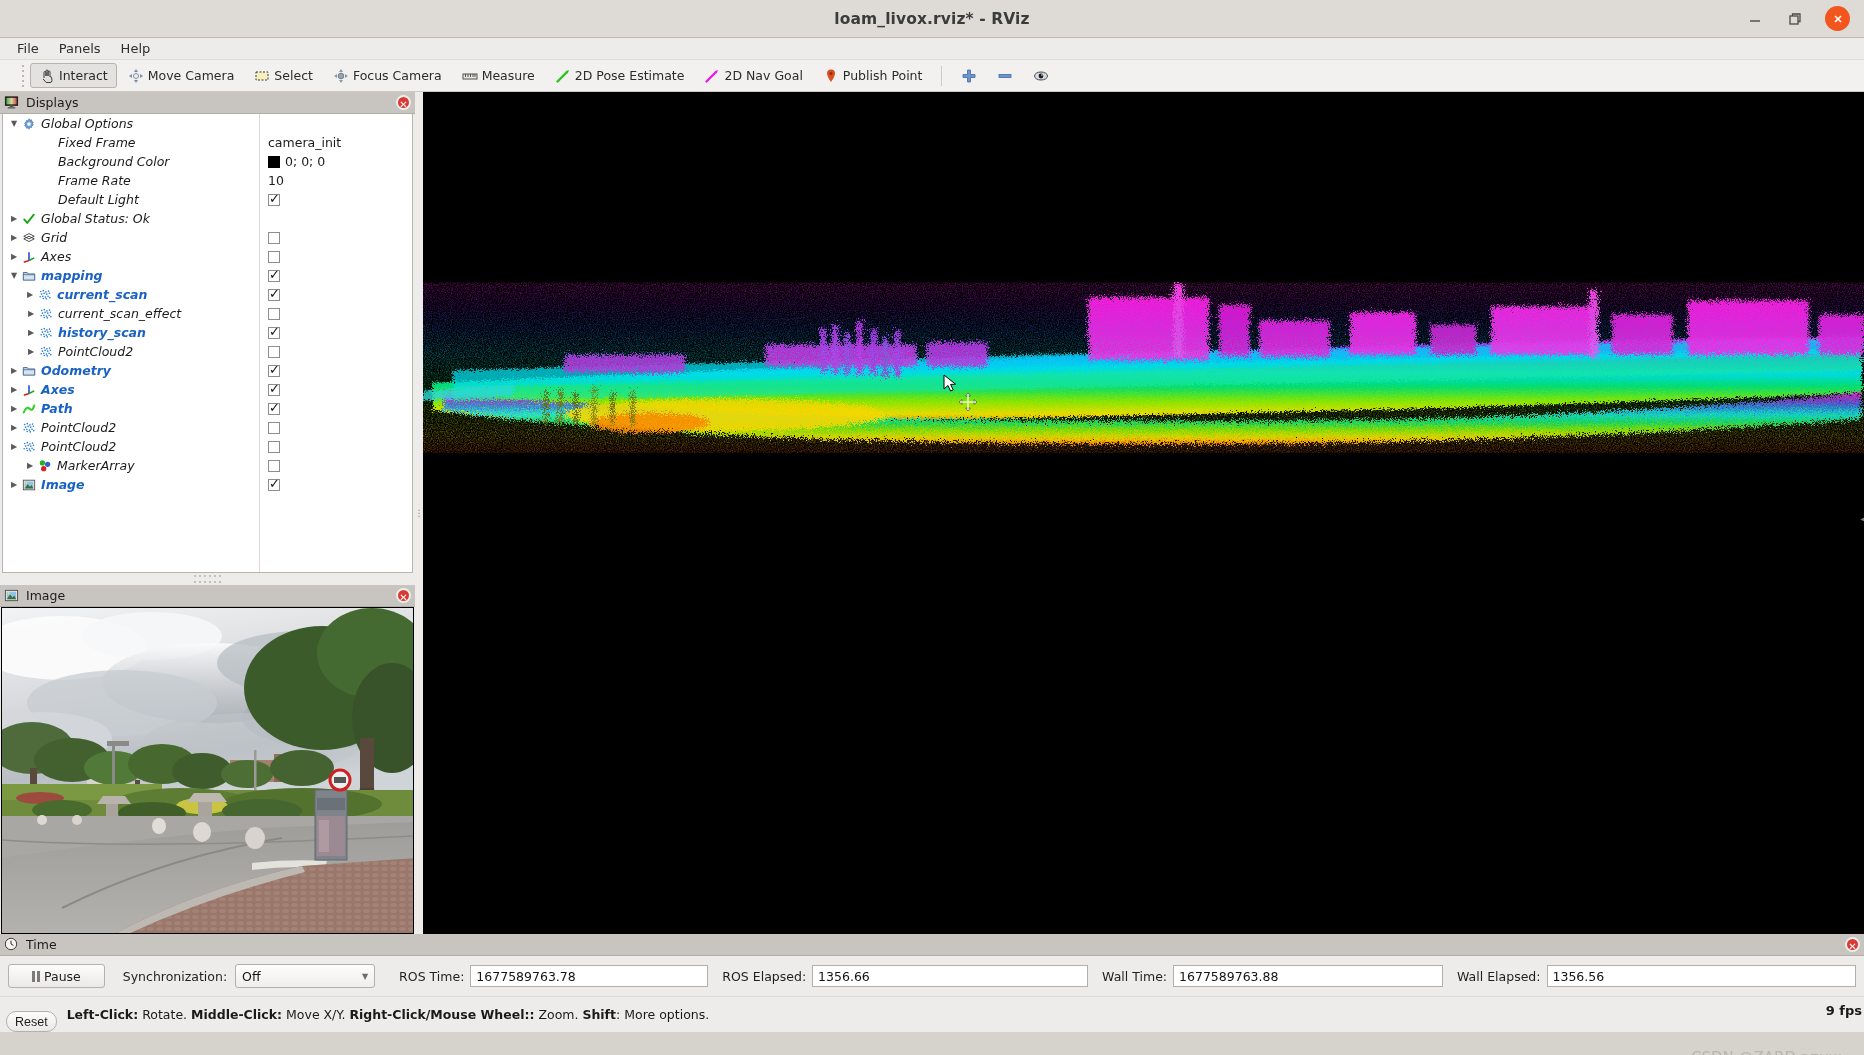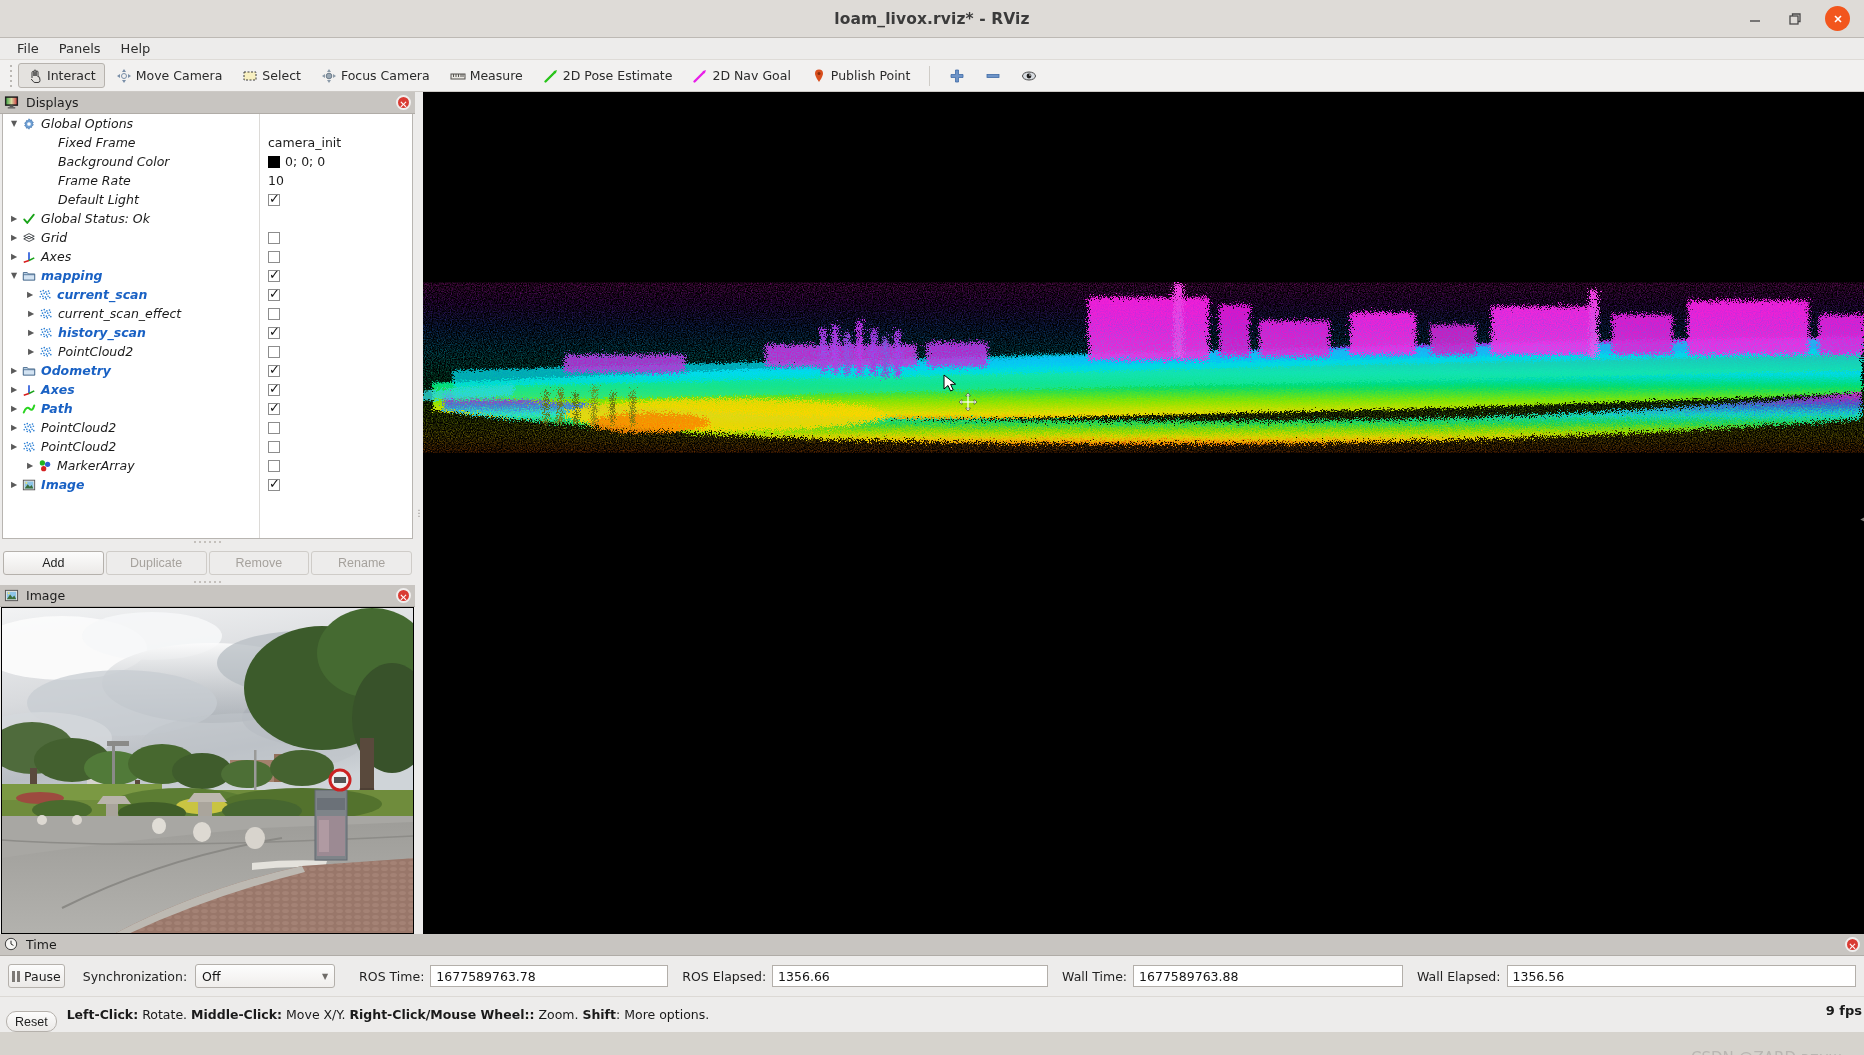--- a/index.html
+++ b/index.html
@@ -48,21 +48,21 @@
   .menuitem {
     padding: 2px 9px; font-size: 13px; color: #2e2e2e; cursor: pointer;
   }
 
   
   .toolbar {
     height: 32px; flex: 0 0 32px;
     background: #f2f1f0;
     border-bottom: 1px solid #cdcac6;
     display: flex; align-items: center;
-    padding-left: 8px; gap: 2px;
+    padding-left: 20px; gap: 2px;
   }
   .grip { width: 8px; height: 22px; display:flex; flex-direction:column; justify-content:center; gap:3px; }
   .grip i { display:block; width:2px; height:2px; background:#a9a5a0; border-radius:50%; margin-left:2px; }
   .tbtn {
     display: flex; align-items: center; gap: 4px;
     height: 25px; padding: 0 8px; font-size: 12.5px; color: #2b2b2b;
     border: 1px solid transparent; border-radius: 3px; cursor: pointer;
     white-space: nowrap;
   }
   .tbtn.active { background: #e4e2df; border-color: #b7b3ae; }
@@ -126,21 +126,21 @@
   .render3d { flex: 1 1 auto; background: #000; position: relative; overflow: hidden; }
   .cursor3d { position: absolute; width: 20px; height: 20px; pointer-events: none; }
 
   
   .timepanel { flex: 0 0 auto; }
   .timebody { height: 40px; display: flex; align-items: center; padding: 0 8px; gap: 0px;
               background: #edeceb; }
   .tflabel { font-size: 12.5px; color: #1f1f1f; white-space: nowrap; }
   .tinput { height: 22px; border: 1px solid #b3afaa; background: #fff; font-size: 12.5px;
             color: #141414; padding: 0 5px; display: flex; align-items: center; }
-  .pausebtn { display:flex; align-items:center; gap:4px; height: 24px; padding: 0 3px; font-size: 12.5px;
+  .pausebtn { display:flex; align-items:center; gap:4px; height: 24px; padding: 0 23px; font-size: 12.5px;
               border: 1px solid #b5b1ac; background: linear-gradient(#fcfcfc,#ebe9e7); border-radius: 3px;
               cursor: pointer; color:#1d1d1d; }
   .pauseglyph { display:flex; gap:2px; }
   .pauseglyph i { width:3px;height:11px;background:#7d7a76; display:block; }
   .sel { height: 24px; border: 1px solid #b3afaa; background: linear-gradient(#fdfdfd,#f0eeec);
          border-radius: 3px; display: flex; align-items: center; padding: 0 6px; font-size: 12.5px;
          color: #141414; cursor: pointer; min-width: 120px; }
   .sel .caret { margin-left: auto; font-size: 8px; color: #6f6c68; }
 
   
@@ -696,26 +696,20 @@
 
       <div class="dots">
           <i></i>
           <i></i>
           <i></i>
           <i></i>
           <i></i>
           <i></i>
         </div>
 
-      <div class="btnrow">
-        <button class="pbtn">Add</button>
-        <button class="pbtn disabled">Duplicate</button>
-        <button class="pbtn disabled">Remove</button>
-        <button class="pbtn disabled">Rename</button>
-      </div>
 
       <div class="dots">
           <i></i>
           <i></i>
           <i></i>
           <i></i>
           <i></i>
           <i></i>
         </div>
 

